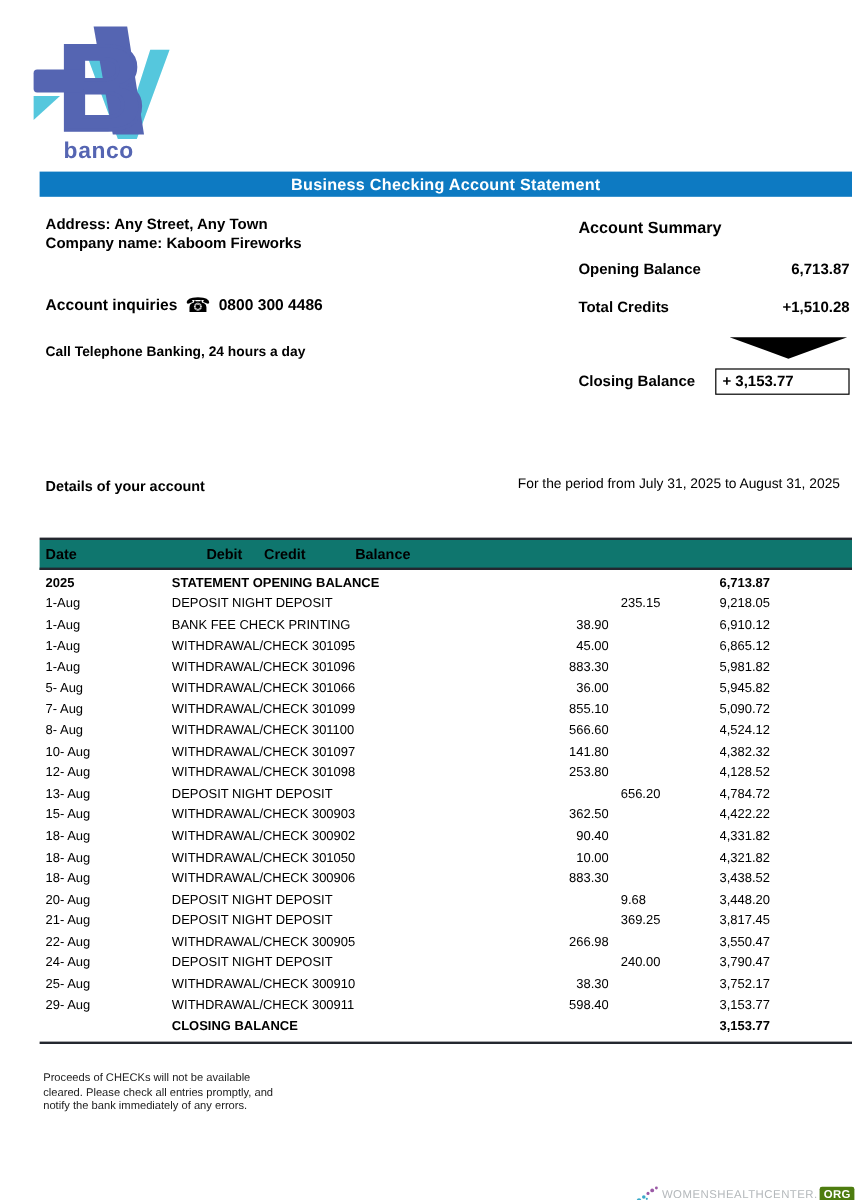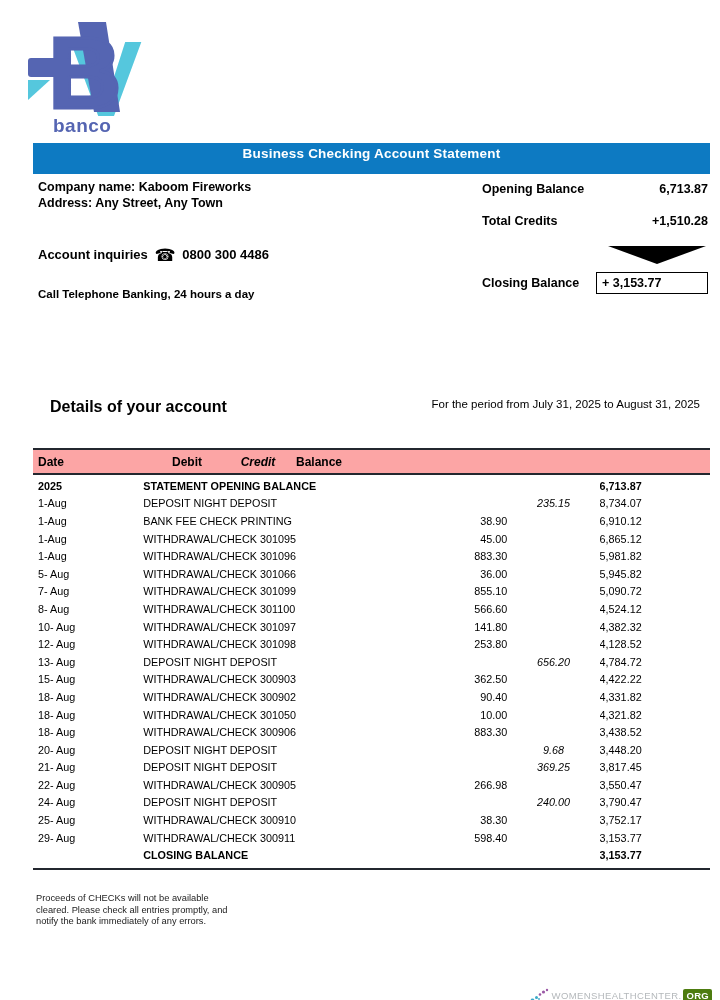--- a/index.html
+++ b/index.html
@@ -5,21 +5,21 @@
   html,body{margin:0;padding:0;}
   body{
     width:720px;height:1000px;position:relative;background:#ffffff;
     font-family:"Liberation Sans", sans-serif;color:#000;overflow:hidden;
   }
   
   .logo{position:absolute;left:26px;top:8px;width:120px;height:128px;}
   .logo svg{display:block;}
   
   .banner{
-    position:absolute;left:33px;top:143px;width:677px;height:31px;
+    position:absolute;left:33px;top:143px;width:677px;height:21px;
     background:#0d7ac2;color:#fff;font-weight:bold;font-size:13.5px;
     text-align:center;line-height:21px;letter-spacing:.2px;
   }
   
   .company{position:absolute;left:38px;top:179px;font-weight:bold;font-size:12.5px;line-height:16px;}
   .inquiries{position:absolute;left:38px;top:245px;font-weight:bold;font-size:13px;}
   .inquiries .phone{font-family:"DejaVu Sans", sans-serif;font-size:17px;vertical-align:-2px;margin:0 3px;}
   .telebank{position:absolute;left:38px;top:288px;font-weight:bold;font-size:11.5px;}
   
   .summary{position:absolute;left:482px;top:182px;width:226px;}
@@ -30,36 +30,36 @@
     position:absolute;right:2px;top:0;width:0;height:0;
     border-left:49px solid transparent;border-right:49px solid transparent;
     border-top:18px solid #000;
   }
   .closing{display:flex;justify-content:space-between;align-items:center;font-weight:bold;font-size:12.5px;}
   .closing .box{
     border:1.6px solid #000;width:98px;padding:3px 7px 3px 5px;
     text-align:left;background:#fff;
   }
   
-  .details-title{position:absolute;left:50px;top:398px;font-weight:bold;font-size:16px;}
+  .details-title{position:absolute;left:38px;top:398px;font-weight:bold;font-size:12px;}
   .period{position:absolute;right:20px;top:398px;font-size:11.5px;}
   
   .table{position:absolute;left:33px;top:448px;width:677px;border-top:2px solid #23272f;}
   .thead{
-    display:flex;align-items:center;height:23px;background:#fca5a5;
+    display:flex;align-items:center;height:23px;background:#0f766e;
     font-weight:bold;font-size:12px;border-bottom:2px solid #23272f;
   }
   .trow{display:flex;align-items:center;height:17.6px;font-size:10.8px;gap:10px;}
   .trow.bold{font-weight:bold;}
   .tbody{padding:2px 0 4px 0;border-bottom:2.5px solid #23272f;}
   .cell{white-space:nowrap;overflow:hidden;}
   .cell-date{width:100px;padding-left:5px;}
   .cell-desc{width:290px;}
   .cell-debit{width:82px;text-align:right;}
-  .cell-credit{width:76px;text-align:center;font-style:italic;}
+  .cell-credit{width:76px;text-align:left;}
   .cell-balance{width:116px;text-align:left;}
   .thead .cell-debit{padding-right:18px;width:64px;}
   .thead .cell-balance{padding-right:13px;width:103px;}
   
   .footnote{position:absolute;left:36px;top:893px;font-size:9.3px;line-height:11.5px;color:#1c1c1c;}
   
   .watermark{position:absolute;right:8px;top:987px;display:flex;align-items:center;}
   .wm-text{color:#b4b8bb;font-size:9.5px;letter-spacing:.4px;margin-left:2px;}
   .wm-badge{
     background:#4d7c0f;color:#fff;font-size:9.5px;font-weight:bold;
@@ -82,33 +82,34 @@
 
     <polygon points="2,72 24,72 2,92" fill="#55c7dd"></polygon>
 
     <text x="27" y="124" font-family="Liberation Sans, sans-serif" font-size="19" font-weight="bold" fill="#5565b2" letter-spacing="0.5">banco</text>
   </svg>
 </div>
 
 <div class="banner">Business Checking Account Statement</div>
 
 <div class="company">
+  <div>Address: Any Street, Any Town</div>
   <div>Company name: Kaboom Fireworks</div>
-  <div>Address: Any Street, Any Town</div>
 </div>
 
 <div class="inquiries">
   <span>Account inquiries</span>
   <span class="phone">☎</span>
   <span>0800 300 4486</span>
 </div>
 
 <div class="telebank">Call Telephone Banking, 24 hours a day</div>
 
 <div class="summary">
+  <div class="title">Account Summary</div>
 
   <div class="srow">
     <span>Opening Balance</span>
     <span>6,713.87</span>
   </div>
   <div class="srow">
     <span>Total Credits</span>
     <span>+1,510.28</span>
   </div>
 
@@ -138,21 +139,21 @@
         <div class="cell cell-desc">STATEMENT OPENING BALANCE</div>
         <div class="cell cell-debit"></div>
         <div class="cell cell-credit"></div>
         <div class="cell cell-balance">6,713.87</div>
       </div>
       <div class="trow">
         <div class="cell cell-date">1-Aug</div>
         <div class="cell cell-desc">DEPOSIT NIGHT DEPOSIT</div>
         <div class="cell cell-debit"></div>
         <div class="cell cell-credit">235.15</div>
-        <div class="cell cell-balance">8,734.07</div>
+        <div class="cell cell-balance">9,218.05</div>
       </div>
       <div class="trow">
         <div class="cell cell-date">1-Aug</div>
         <div class="cell cell-desc">BANK FEE CHECK PRINTING</div>
         <div class="cell cell-debit">38.90</div>
         <div class="cell cell-credit"></div>
         <div class="cell cell-balance">6,910.12</div>
       </div>
       <div class="trow">
         <div class="cell cell-date">1-Aug</div>

